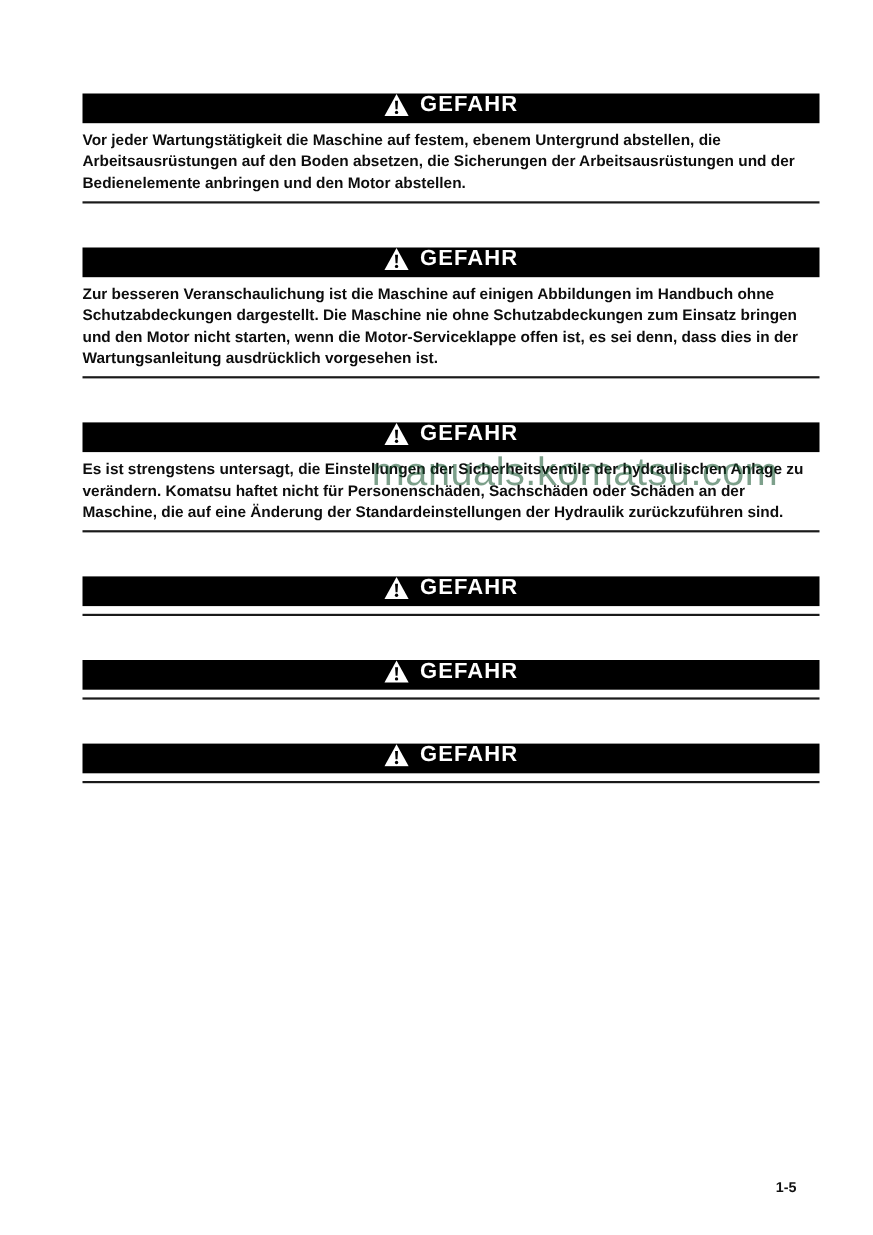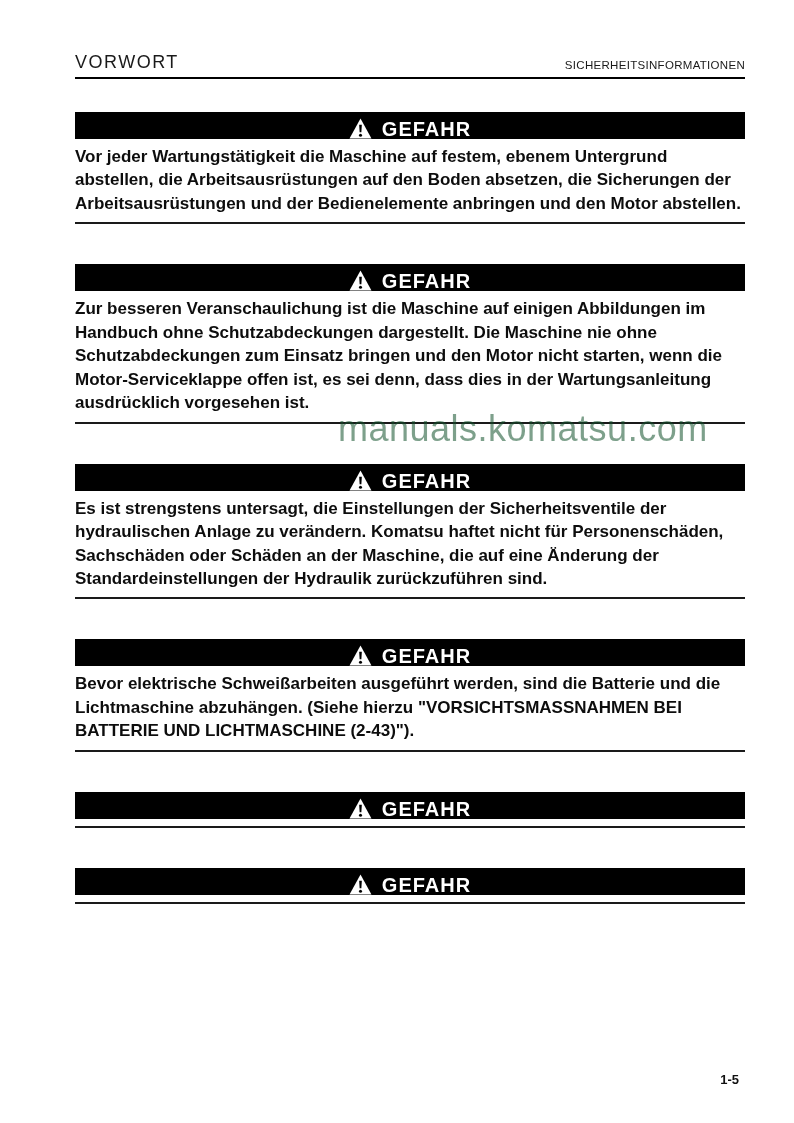--- a/index.html
+++ b/index.html
@@ -41,35 +41,35 @@
   
   .blocks {
     width: 670px;
     margin-top: 33px;
   }
   .danger-block { margin-bottom: 40px; }
   .banner {
     background: #000000;
     height: 27px;
     display: flex;
-    align-items: flex-end;
+    align-items: flex-start;
     justify-content: center;
     gap: 10px;
   }
   .banner .tri { display: inline-flex; }
   .banner .label {
     color: #ffffff;
     font-weight: bold;
     font-size: 20px;
     letter-spacing: 1px;
     line-height: 1;
   }
   .danger-text {
     margin: 6px 0 0 0;
-    font-size: 17px;
+    font-size: 14px;
     font-weight: bold;
     line-height: 1.38;
     white-space: pre-line;
     color: #0d0d0d;
   }
   .rule {
     border: 0;
     border-top: 2px solid #1a1a1a;
     margin: 7px 0 0 0;
   }
@@ -80,36 +80,32 @@
     left: 338px;
     font-size: 36px;
     color: #14532d;
     opacity: 0.55;
     letter-spacing: 0.5px;
     pointer-events: none;
   }
   
   .footer {
     position: absolute;
-    right: 55px;
+    right: 70px;
     bottom: 36px;
     font-size: 13px;
     font-weight: bold;
     color: #111;
   }
 </style>
 </head>
 <body>
 
 <div class="page">
 
-  <div class="header">
-    <span class="left">VORWORT</span>
-    <span class="right">SICHERHEITSINFORMATIONEN</span>
-  </div>
 
   <div class="blocks">
   <section class="danger-block">
     <div class="banner">
       <span class="tri">
         <svg width="23" height="21" viewBox="0 0 24 22" aria-hidden="true">
           <polygon points="12,0.5 23.5,21.5 0.5,21.5" fill="#ffffff"></polygon>
           <polygon points="12,7 13.4,7 12.9,15 11.1,15 10.6,7" fill="#000000"></polygon>
           <circle cx="12" cy="18" r="1.6" fill="#000000"></circle>
         </svg>
@@ -154,21 +150,20 @@
     <div class="banner">
       <span class="tri">
         <svg width="23" height="21" viewBox="0 0 24 22" aria-hidden="true">
           <polygon points="12,0.5 23.5,21.5 0.5,21.5" fill="#ffffff"></polygon>
           <polygon points="12,7 13.4,7 12.9,15 11.1,15 10.6,7" fill="#000000"></polygon>
           <circle cx="12" cy="18" r="1.6" fill="#000000"></circle>
         </svg>
       </span>
       <span class="label">GEFAHR</span>
     </div>
-    <p class="danger-text">Bevor elektrische Schweißarbeiten ausgeführt werden, sind die Batterie und die Lichtmaschine abzuhängen. (Siehe hierzu "VORSICHTSMASSNAHMEN BEI BATTERIE UND LICHTMASCHINE (2-43)").</p>
     <hr class="rule">
   </section>
 
   <section class="danger-block">
     <div class="banner">
       <span class="tri">
         <svg width="23" height="21" viewBox="0 0 24 22" aria-hidden="true">
           <polygon points="12,0.5 23.5,21.5 0.5,21.5" fill="#ffffff"></polygon>
           <polygon points="12,7 13.4,7 12.9,15 11.1,15 10.6,7" fill="#000000"></polygon>
           <circle cx="12" cy="18" r="1.6" fill="#000000"></circle>

